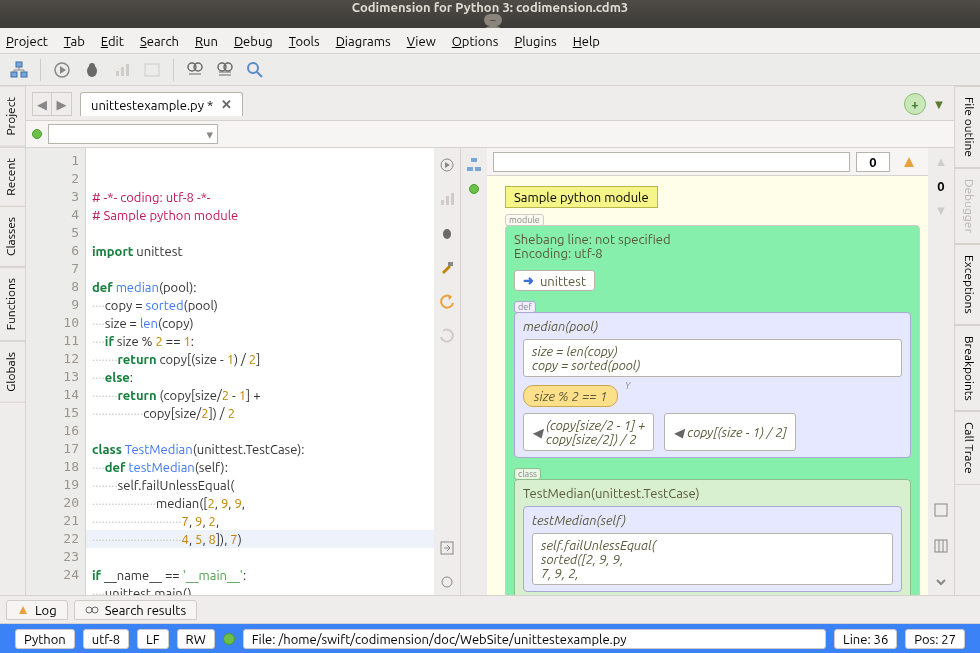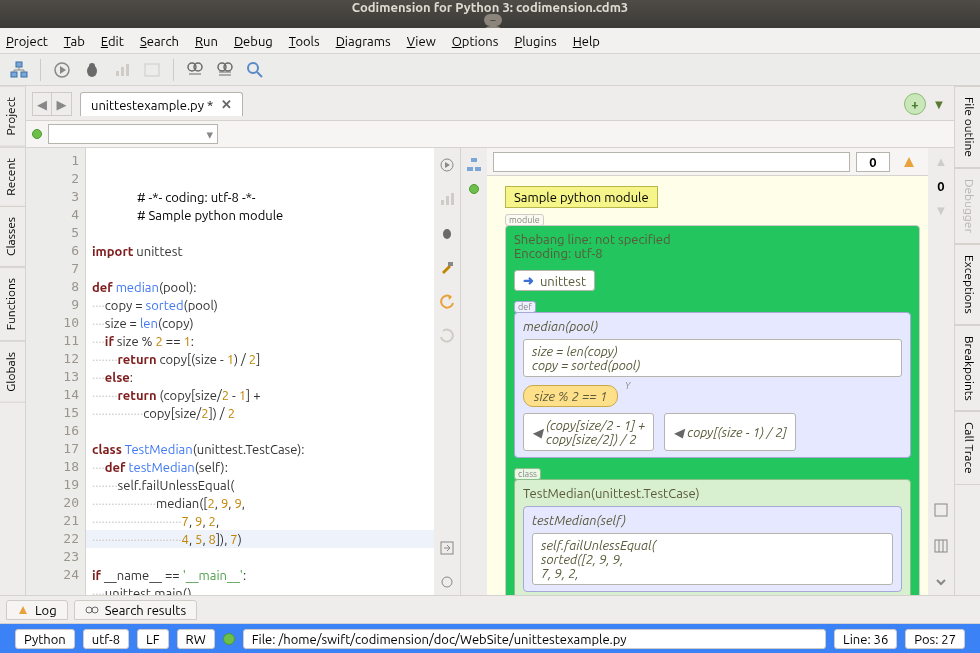--- a/index.html
+++ b/index.html
@@ -29,39 +29,39 @@
 .addtab { width: 22px; height: 22px; border-radius: 11px; background: #c9e7b9; border: 1px solid #8bbd77; display: inline-flex; align-items: center; justify-content: center; color: #4a7a34; font-weight: bold; margin-right: 4px; }
 .ddown { width: 18px; height: 22px; display: inline-flex; align-items: center; justify-content: center; color: #5a7a34; }
 .subbar { height: 28px; background: #f6f5f4; border-top: 1px solid #d6d3cf; border-bottom: 1px solid #d6d3cf; display: flex; align-items: center; padding: 0 6px; gap: 6px; }
 .greendot { width: 10px; height: 10px; background: #6cc04a; border-radius: 5px; border: 1px solid #4a9a2e; }
 .combo { flex: 0 0 170px; height: 20px; background: #fff; border: 1px solid #b7b4ae; display: flex; align-items: center; justify-content: flex-end; padding-right: 4px; }
 .splitpanes { flex: 1; display: flex; min-height: 0; }
 .codepane { width: 435px; display: flex; min-width: 0; border-right: 1px solid #d6d3cf; }
 .gutter { width: 60px; background: #ececea; border-right: 1px solid #d6d3cf; font-family: "DejaVu Sans Mono", monospace; font-size: 12px; color: #9a958d; text-align: right; padding: 4px 6px 4px 0; line-height: 18px; }
 .gutter pre { font-family: inherit; }
 .code { flex: 1; background: #fff; font-family: "DejaVu Sans Mono", monospace; font-size: 12px; padding: 4px 6px; line-height: 18px; overflow: hidden; white-space: pre; color: #333; position: relative; }
-.code .cm { color: #000000; margin-left: 45px; }
-.code .kw { color: #7f1d1d; font-weight: bold; }
+.code .cm { color: #be185d; }
+.code .kw { color: #15803d; font-weight: bold; }
 .code .fn { color: #4078f2; }
 .code .str { color: #50a14f; }
 .code .num { color: #c18401; }
 .code .dot { color: #cfcbc6; }
 .code .cur { position: absolute; left: 0; right: 0; height: 18px; background: #eef2fb; z-index: 0; }
 .code .lines { position: relative; z-index: 1; }
 .midtools { width: 26px; background: #eeedeb; display: flex; flex-direction: column; align-items: center; padding-top: 4px; gap: 8px; }
 .flowpane { flex: 1; display: flex; min-width: 0; }
 .flowside { width: 26px; background: #eeedeb; display: flex; flex-direction: column; align-items: center; padding-top: 4px; gap: 6px; }
 .flowhead { height: 28px; background: #f6f5f4; border-bottom: 1px solid #d6d3cf; display: flex; align-items: center; padding: 0 6px; gap: 6px; }
 .flowhead input { flex: 1; height: 20px; border: 1px solid #b7b4ae; background: #fff; padding: 0 4px; }
 .flowhead .cnt { width: 34px; height: 20px; background: #fff; border: 1px solid #b7b4ae; display: inline-flex; align-items: center; justify-content: center; font-weight: bold; }
 .flowbody { flex: 1; background: #ffffe9; overflow: hidden; position: relative; font-family: "DejaVu Sans Mono", monospace; font-size: 12px; padding: 10px 8px 8px 18px; }
 .flowcol { flex: 1; display: flex; flex-direction: column; min-width: 0; }
 .flowwrap .docbox { background: #f5f58a; border: 1px solid #b8b84a; padding: 3px 8px; display: inline-block; }
 .modlabel { font-size: 9px; color: #888; border: 1px solid #cfcbc6; background: #fafaf0; border-radius: 3px; padding: 0 3px; display: inline-block; margin-top: 6px; }
-.modbox { border: 1px solid #cfcbc6; border-radius: 4px; background: #22c55e; padding: 6px 8px; margin-top: -1px; color: #5a5a3a; }
+.modbox { border: 1px solid #cfcbc6; border-radius: 4px; background: #86efac; padding: 6px 8px; margin-top: -1px; color: #5a5a3a; }
 .impbox { display: inline-flex; align-items: center; gap: 6px; background: #fff; border: 1px solid #b7b4ae; border-radius: 3px; padding: 2px 8px; margin-top: 10px; }
 .arrow { color: #3a6fd8; font-weight: bold; }
 .deflabel { font-size: 9px; color: #888; border: 1px solid #a7a7d8; background: #eef0ff; border-radius: 3px; padding: 0 3px; display: inline-block; margin-top: 10px; }
 .defbox { border: 1px solid #a7a7d8; border-radius: 4px; background: #e5e8ff; padding: 6px 8px; margin-top: -1px; font-style: italic; }
 .innerwhite { background: #fff; border: 1px solid #b7b4ae; border-radius: 3px; padding: 4px 8px; margin-top: 6px; }
 .condbox { background: #ffe08a; border: 1px solid #c9a94a; border-radius: 10px; padding: 3px 10px; display: inline-block; margin-top: 8px; }
 .branch { display: flex; gap: 10px; margin-top: 6px; }
 .branch .bb { background: #fff; border: 1px solid #b7b4ae; border-radius: 3px; padding: 4px 8px; display: flex; align-items: center; gap: 4px; }
 .smallarrow { color: #666; }
 .classlabel { font-size: 9px; color: #888; border: 1px solid #8abf8a; background: #e9f7e4; border-radius: 3px; padding: 0 3px; display: inline-block; margin-top: 10px; }

